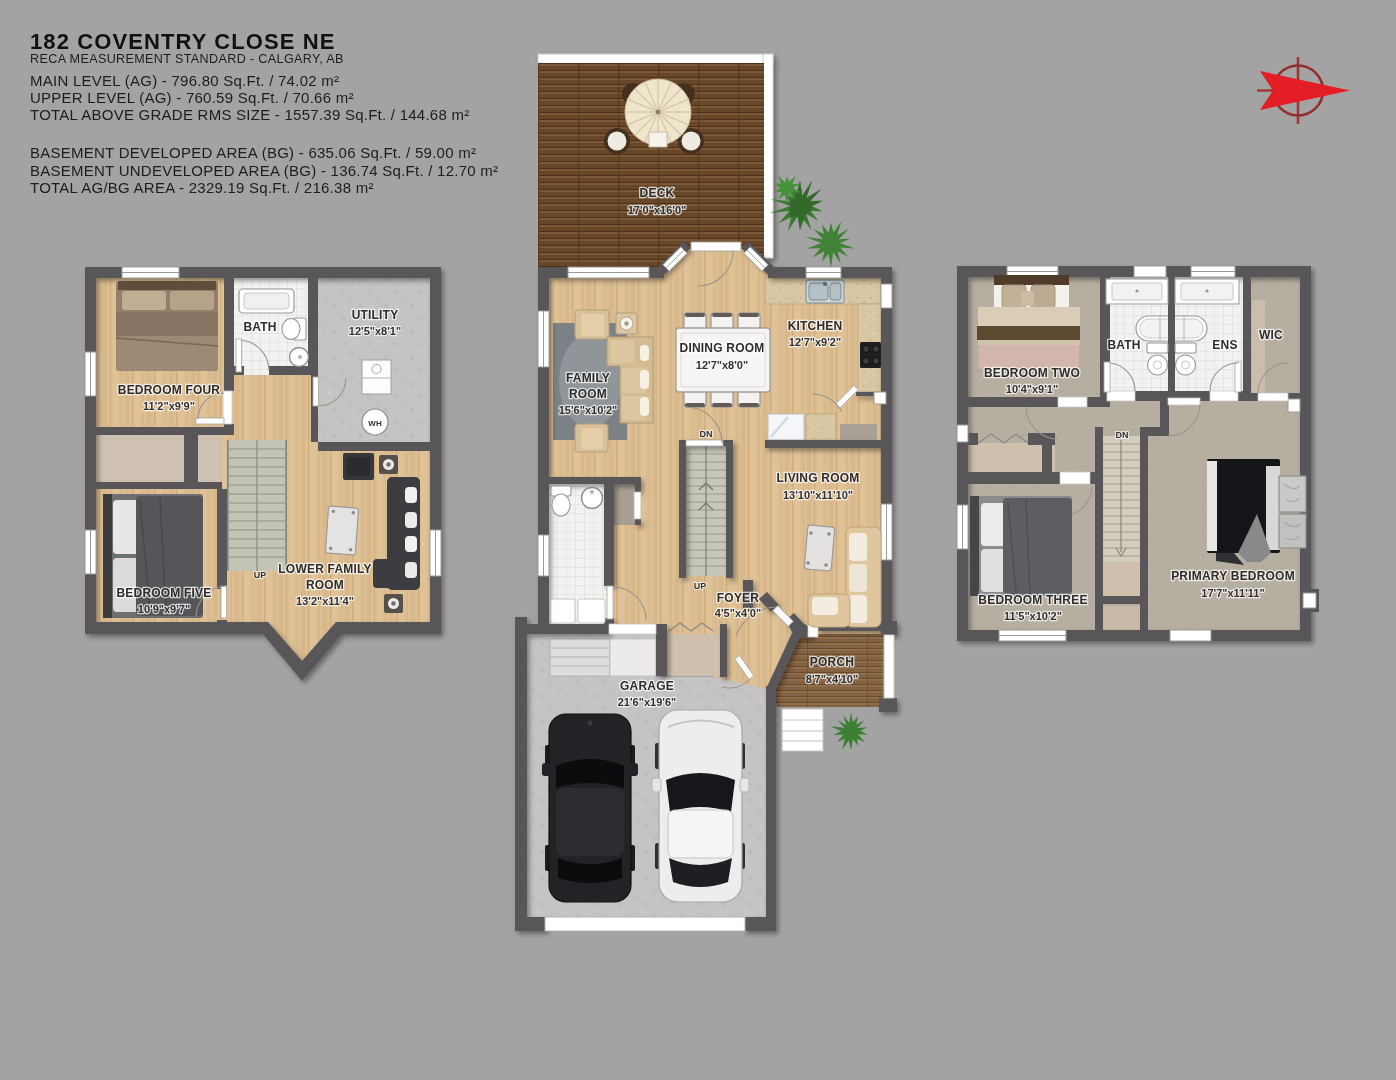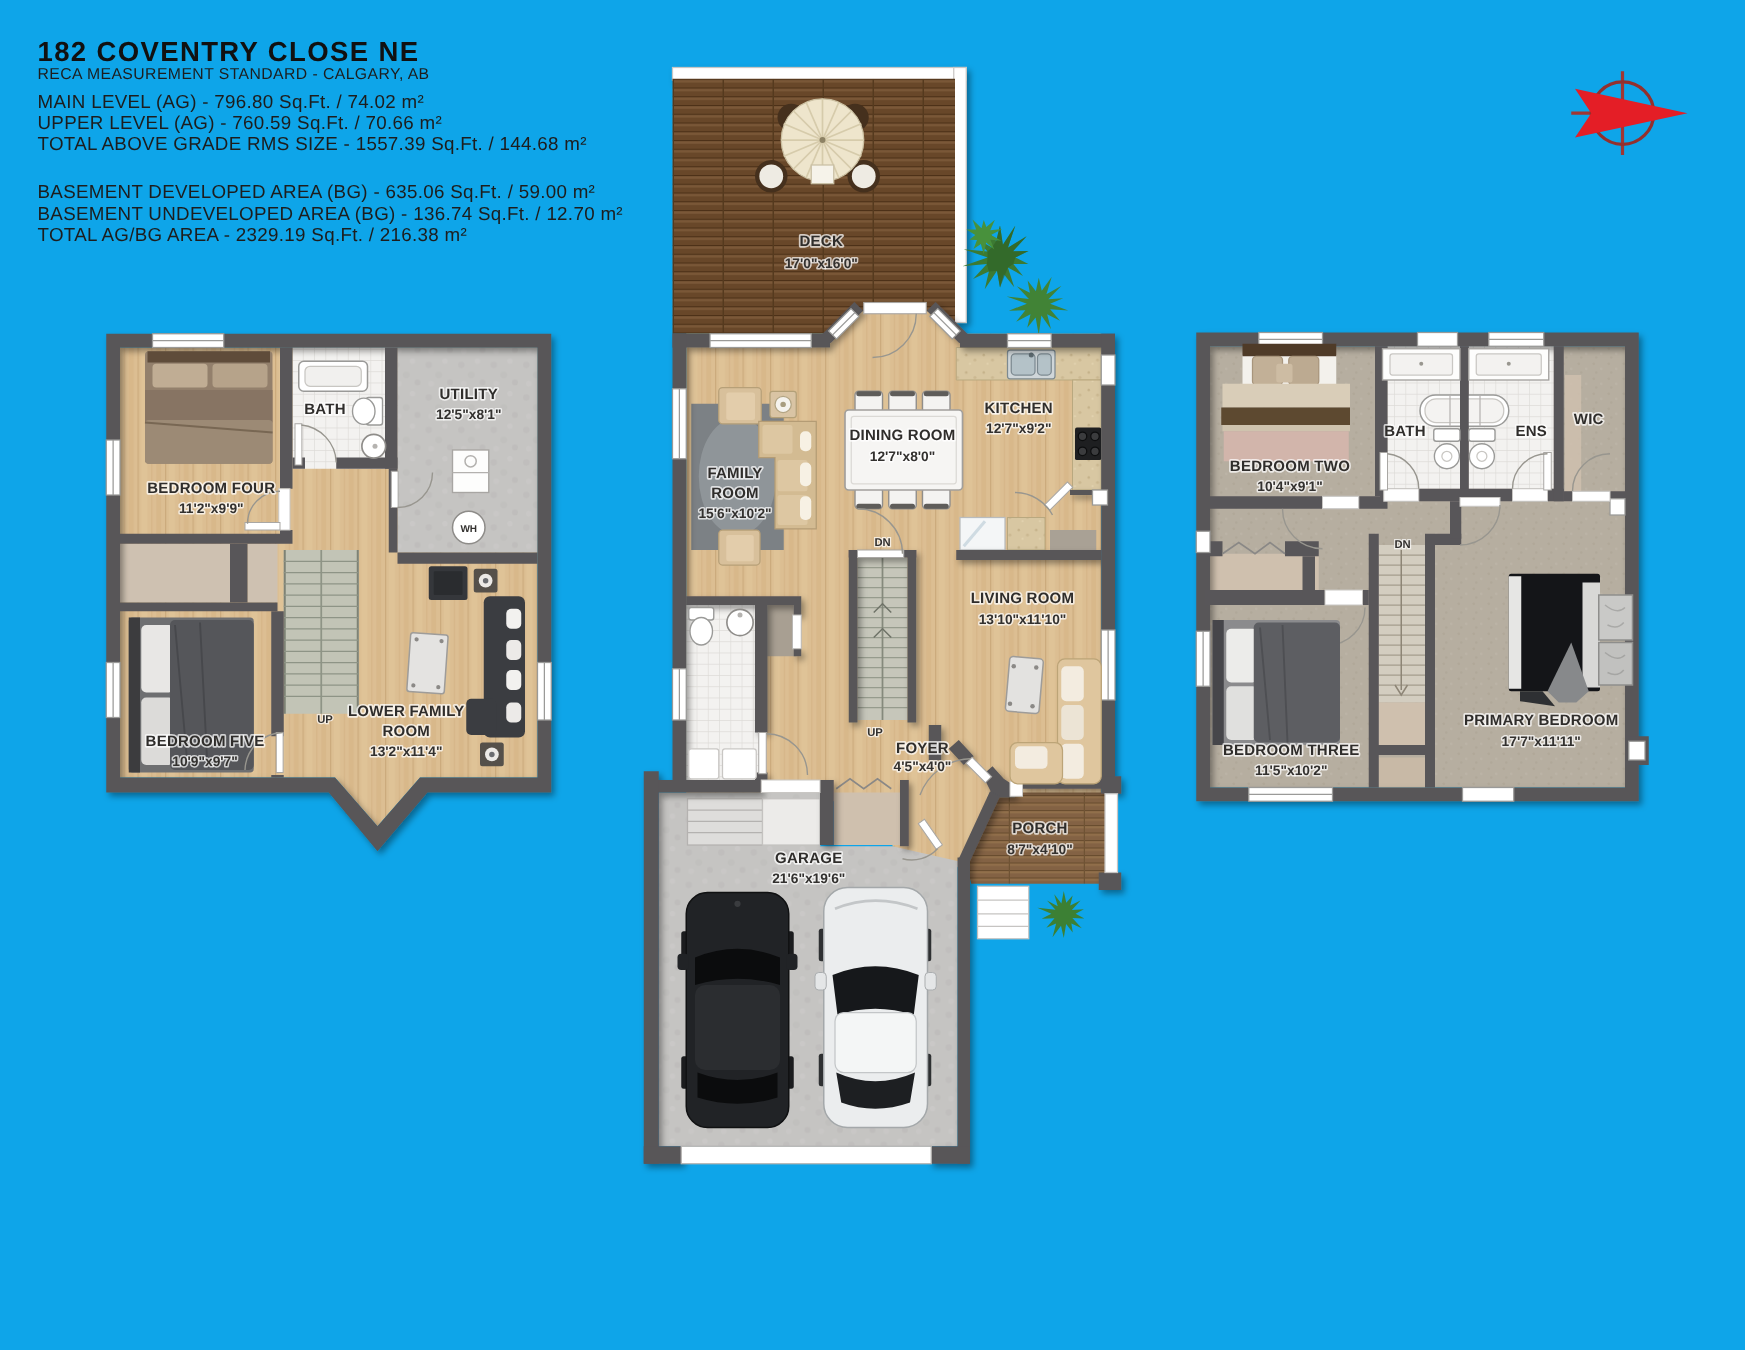--- a/index.html
+++ b/index.html
@@ -1,16 +1,16 @@
 <!DOCTYPE html>
 <html><head>
 <meta charset="utf-8">
 <style>
   html,body{margin:0;padding:0;background:#ffffff;}
-  #page{position:relative;width:1396px;height:1080px;background:#0ea5e9;overflow:hidden;}
+  #page{position:relative;width:1396px;height:1080px;background:#a3a3a3;overflow:hidden;}
   svg{position:absolute;left:0;top:0;}
   text{font-family:"Liberation Sans",sans-serif;}
   .rm{font-weight:bold;font-size:12px;fill:#2f2d2b;text-anchor:middle;paint-order:stroke;stroke:#ffffff;stroke-width:2.6px;stroke-opacity:.72;stroke-linejoin:round;letter-spacing:.2px;}
   .dim{font-weight:bold;font-size:11px;fill:#33312f;text-anchor:middle;paint-order:stroke;stroke:#ffffff;stroke-width:2.4px;stroke-opacity:.72;stroke-linejoin:round;}
   .sm{font-weight:bold;font-size:9px;fill:#33312f;text-anchor:middle;paint-order:stroke;stroke:#ffffff;stroke-width:2px;stroke-opacity:.7;}
   .h1t{font-weight:bold;font-size:22px;fill:#111111;letter-spacing:1.1px;}
   .h2t{font-size:12.6px;fill:#1d1d1d;letter-spacing:.35px;}
   .h3t{font-size:15px;fill:#1d1d1d;letter-spacing:.25px;}
 </style>
 </head>

